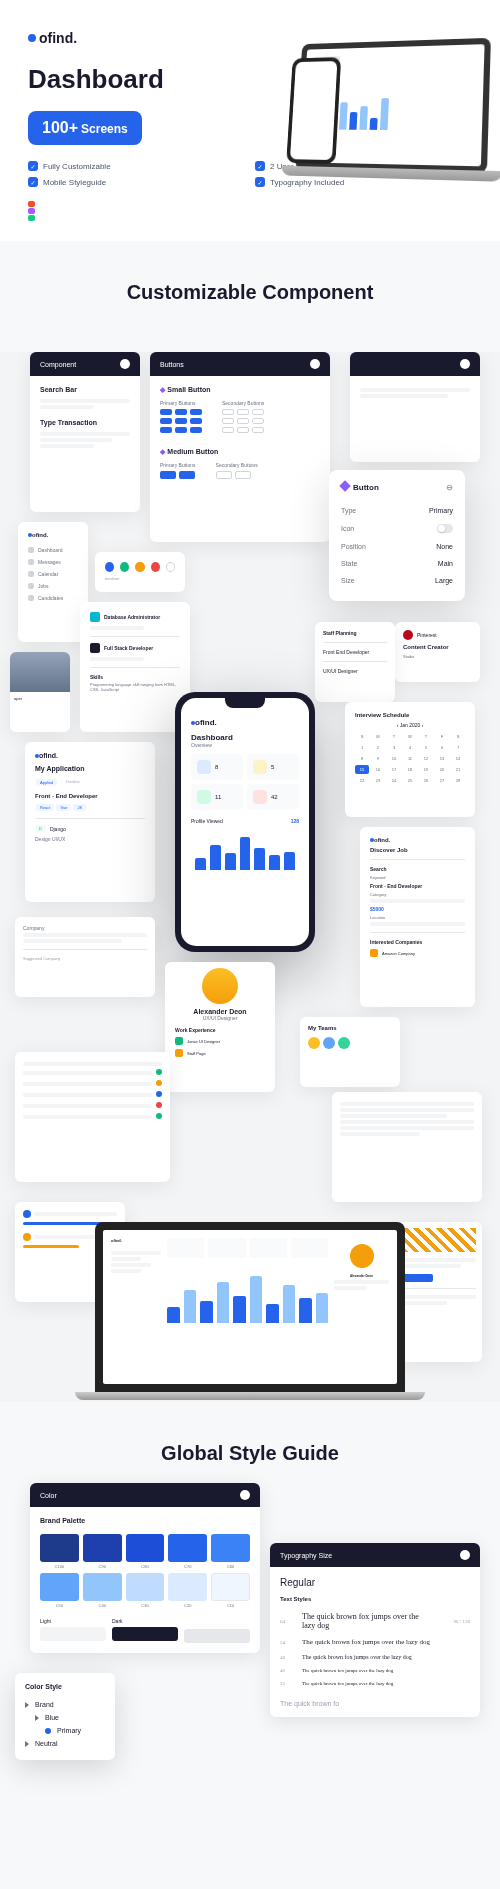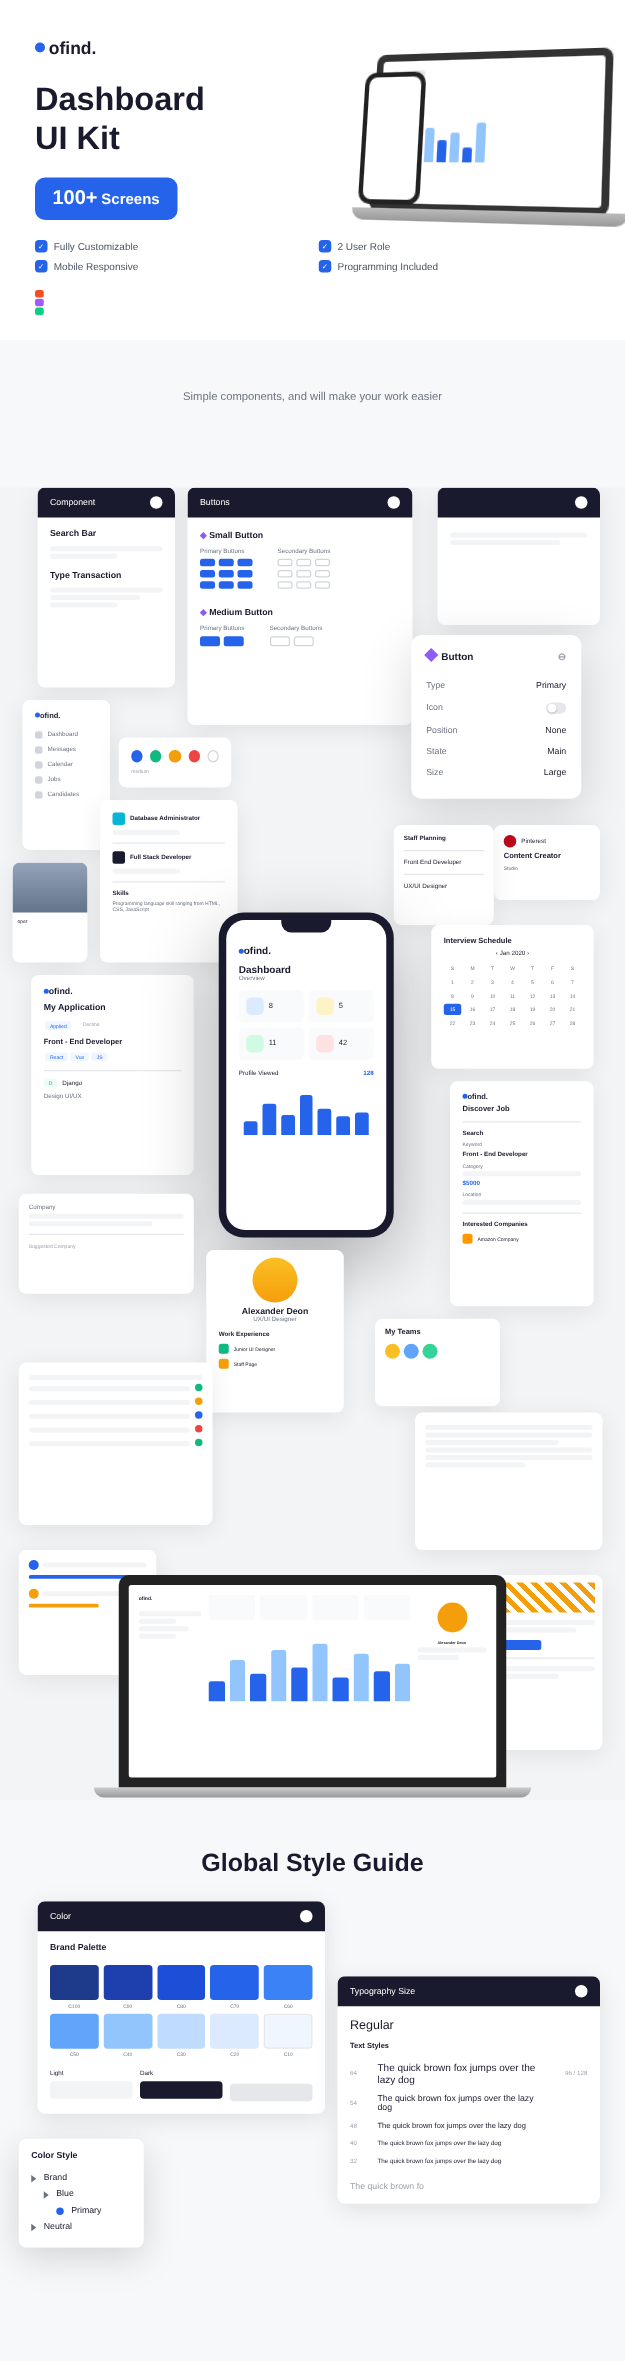--- a/index.html
+++ b/index.html
@@ -422,20 +422,21 @@
   box-shadow: 0 4px 20px rgba(0,0,0,0.1);
   overflow: hidden;
 }
 .type-row {
   display: flex;
   justify-content: space-between;
   align-items: center;
   padding: 4px 0;
   font-size: 5px;
   gap: 8px;
+  font-family: Liberation Serif, serif;
 }
 .type-row .sz { color: #9ca3af; width: 14px; }
 .type-row .px { color: #9ca3af; width: 30px; text-align: right; }
 
 .color-style-card {
   position: absolute;
   left: 15px;
   top: 190px;
   width: 100px;
   background: #fff;
@@ -486,41 +487,40 @@
 
 <div class="page">
 
   <div class="hero">
     <div class="logo">
       <span class="logo-dot"></span>
         <span>ofind.</span>
     </div>
     <div class="hero-title">
       <div>Dashboard</div>
-      <div>UI Kit</div>
     </div>
     <div class="badge">
       <span>100+</span><span class="light">Screens</span>
     </div>
     <div class="features">
       <div class="feature">
           <span class="check-box">✓</span>
           <span>Fully Customizable</span>
         </div>
       <div class="feature">
           <span class="check-box">✓</span>
           <span>2 User Role</span>
         </div>
       <div class="feature">
           <span class="check-box">✓</span>
-          <span>Mobile Responsive</span>
+          <span>Mobile Styleguide</span>
         </div>
       <div class="feature">
           <span class="check-box">✓</span>
-          <span>Programming Included</span>
+          <span>Typography Included</span>
         </div>
     </div>
     <div class="figma-icon">
       <span style="background:#f24e1e"></span>
       <span style="background:#a259ff"></span>
       <span style="background:#0acf83"></span>
     </div>
 
     <div class="hero-mock">
       <div class="laptop-mock">
@@ -539,21 +539,21 @@
         </div>
         <div class="laptop-base"></div>
       </div>
       <div class="phone-mock">
         <div class="phone-screen"></div>
       </div>
     </div>
   </div>
 
   <div class="section">
-    <div class="section-sub">Simple components, and will make your work easier</div>
+    <div class="section-title">Customizable Component</div>
   </div>
 
   <div class="collage">
 
     <div class="card" style="left:30px;top:0;width:110px;height:160px">
       <div class="card-dark-header">
           <span>Component</span>
           <span class="p-icon"></span>
         </div>
       <div class="card-body">

